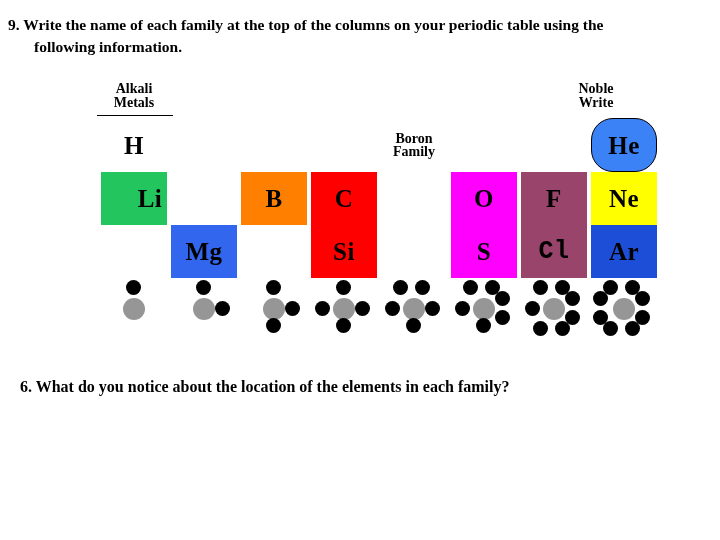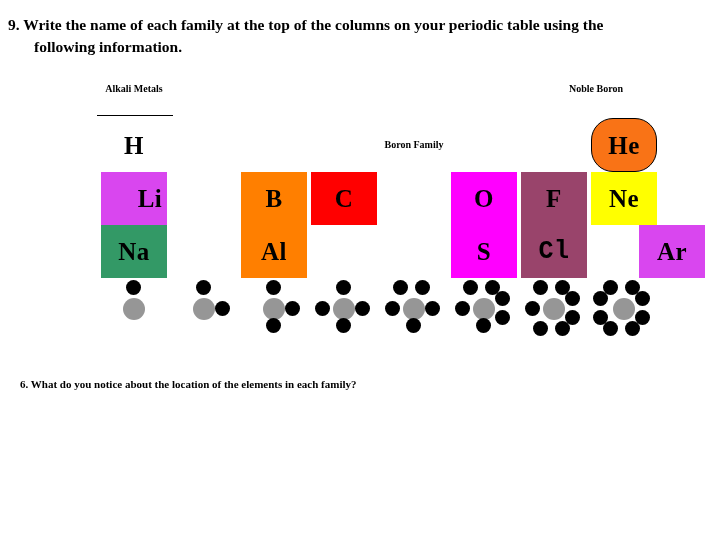--- a/index.html
+++ b/index.html
@@ -62,21 +62,21 @@
   .cell.r2 { top: 54px; height: 53px; }
   .cell.r3 { top: 107px;height: 53px; }
 
   .cell.white { background: #ffffff; }
   .cell.bordered { border: 1.6px solid #000000; }
 
   
   .fam {
     position: absolute;
     text-align: center;
-    font-size: 10px;
+    font-size: 14px;
     font-weight: bold;
     line-height: 13.5px;
     color: #000000;
   }
   #fam-alkali {
     left: 101px;
     top: 82px;
     width: 66px;
   }
   #fam-alkali-rule {
@@ -130,71 +130,71 @@
     width: 15px;
     height: 15px;
     background: #000000;
   }
 
   
   #q6 {
     position: absolute;
     left: 20px;
     top: 378px;
-    font-size: 11px;
+    font-size: 16px;
     font-weight: bold;
   }
 </style>
 </head>
 <body>
 
 <div id="q5">
   <span>9. Write the name of each family at the top of the columns on your periodic table using the</span>
   <span class="line2">following information.</span>
 </div>
 
 <div class="fam" id="fam-alkali">Alkali Metals</div>
 <div id="fam-alkali-rule"></div>
-<div class="fam" id="fam-noble">Noble Boron</div>
+<div class="fam" id="fam-noble">Noble Write</div>
 
 <div id="strip">
     <div class="col" style="left: 0px;">
       <div class="cell r1 white" style="background: rgb(255, 255, 255);">H</div>
-      <div class="cell r2" style="background: #d946ef; padding-left: 32px;">Li</div>
-      <div class="cell r3" style="background: rgb(51, 153, 102);">Na</div>
+      <div class="cell r2" style="background: #22c55e; padding-left: 32px;">Li</div>
     </div>
     <div class="col" style="left: 70px;">
       <div class="fam inline" style="position: absolute; left: 70px; width: 66px; top: 0px;">Alkaline Earth Metals</div>
       <div class="cell r1 white" style="background: rgb(255, 255, 255);"></div>
+      <div class="cell r3" style="background: rgb(51, 102, 238);">Mg</div>
     </div>
     <div class="col" style="left: 140px;">
       <div class="fam inline" style="position: absolute; left: 140px; width: 66px; top: 0px;">Boron Family</div>
       <div class="cell r1 white" style="background: rgb(255, 255, 255);"></div>
       <div class="cell r2" style="background: rgb(255, 127, 0);">B</div>
-      <div class="cell r3" style="background: rgb(255, 127, 0);">Al</div>
     </div>
     <div class="col" style="left: 210px;">
       <div class="fam inline" style="position: absolute; left: 210px; width: 66px; top: 0px;">Carbon Family</div>
       <div class="cell r1 white" style="background: rgb(255, 255, 255);"></div>
       <div class="cell r2" style="background: rgb(255, 0, 0);">C</div>
+      <div class="cell r3" style="background: rgb(255, 0, 0);">Si</div>
     </div>
     <div class="col" style="left: 350px;">
       <div class="cell r1 white" style="background: rgb(255, 255, 255);"></div>
       <div class="cell r2" style="background: rgb(255, 0, 255);">O</div>
       <div class="cell r3" style="background: rgb(255, 0, 255);">S</div>
     </div>
     <div class="col" style="left: 420px;">
       <div class="cell r1 white" style="background: rgb(255, 255, 255);"></div>
       <div class="cell r2" style="background: rgb(153, 68, 107);">F</div>
       <div class="cell r3" style="background: rgb(153, 68, 107); font-family: Liberation Mono, monospace;">Cl</div>
     </div>
     <div class="col" style="left: 490px;">
-      <div class="cell r1 bordered" style="background: #f97316; border-radius: 22px;">He</div>
+      <div class="cell r1 bordered" style="background: #3b82f6; border-radius: 22px;">He</div>
       <div class="cell r2" style="background: rgb(255, 255, 0);">Ne</div>
-      <div class="cell r3" style="background: #d946ef; margin-left: 48px;">Ar</div>
+      <div class="cell r3" style="background: #1d4ed8;">Ar</div>
     </div>
   </div>
 
 <div id="dots">
     <div class="dotgroup" style="left: 0px;">
       <div class="nucleus" style="background: rgb(150, 150, 150);"></div>
       <div class="dot" style="left: 25px; top: 2px; background: rgb(0, 0, 0);"></div>
     </div>
     <div class="dotgroup" style="left: 70px;">
       <div class="nucleus" style="background: rgb(150, 150, 150);"></div>

